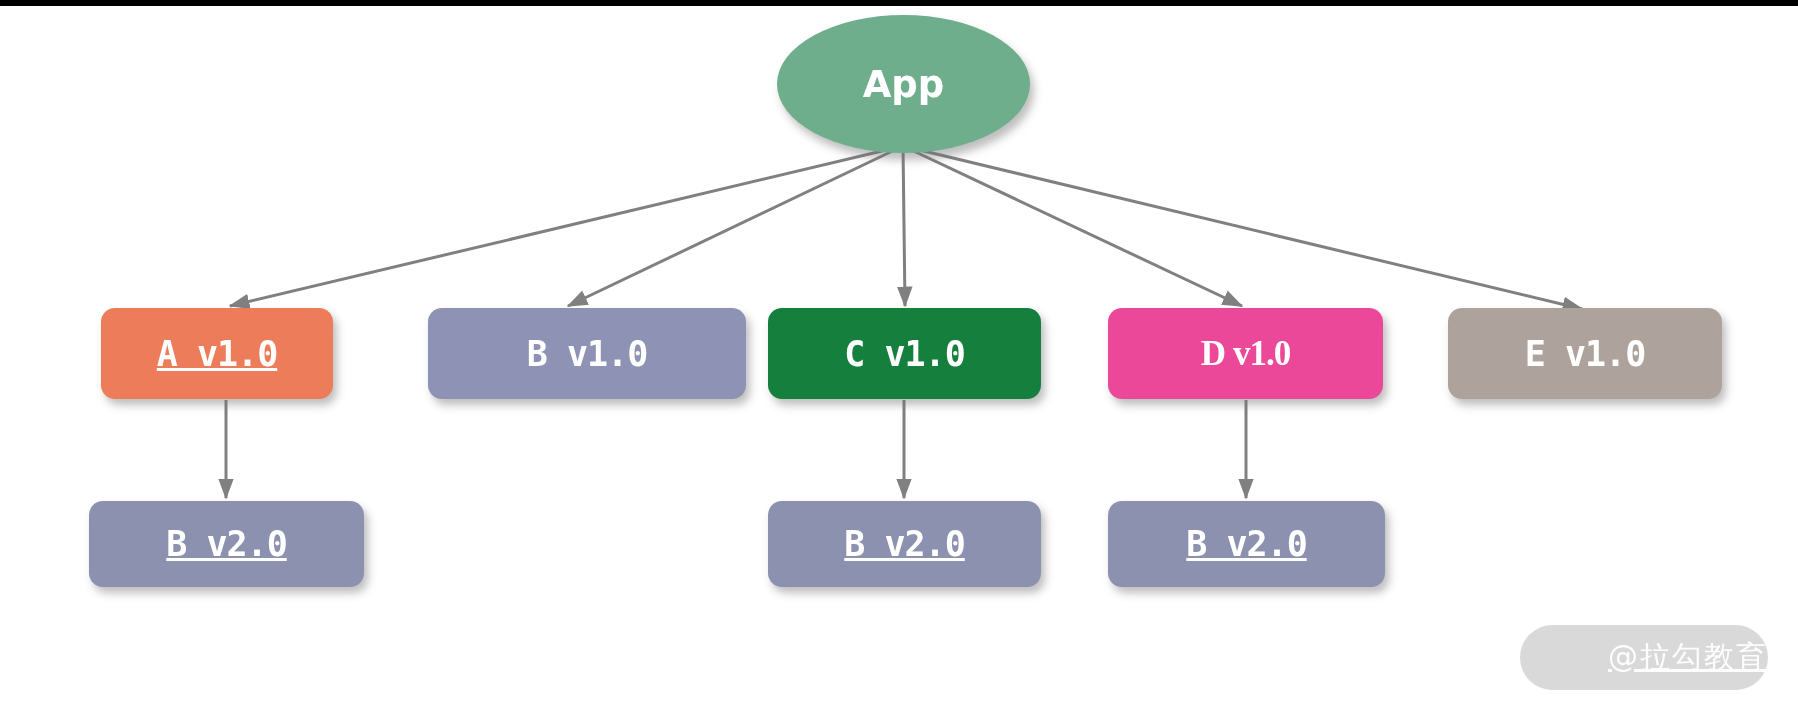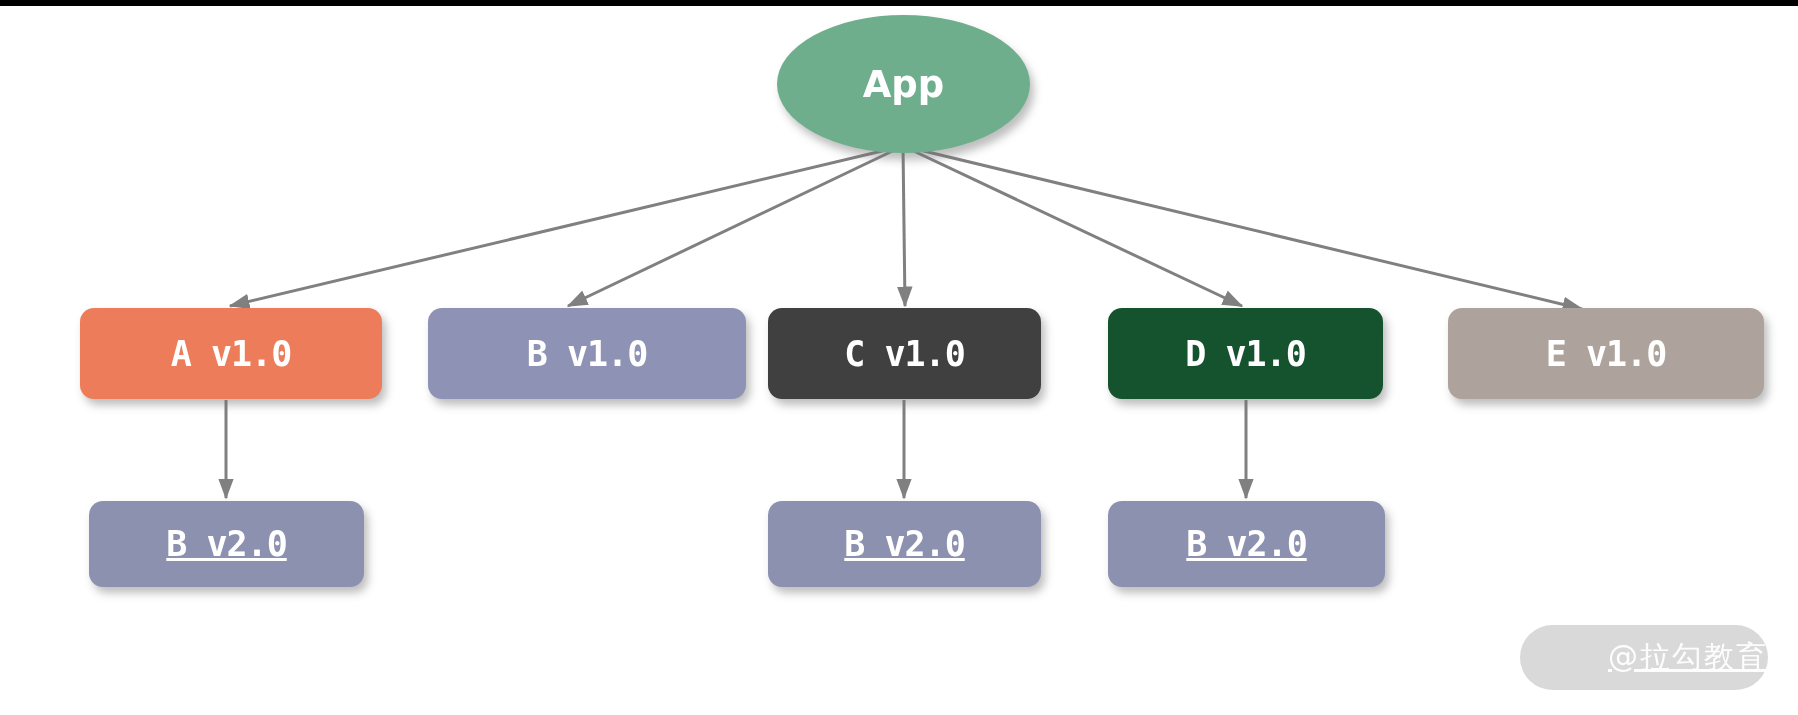--- a/index.html
+++ b/index.html
@@ -49,25 +49,25 @@
     font-weight: bold;
     font-size: 35px;
     letter-spacing: -1px;
     border-radius: 14px;
     box-shadow: 4px 6px 8px rgba(110,110,110,0.45);
   }
 
   .row1 { top: 308px; height: 91px; }
   .row2 { top: 501px; height: 86px; text-decoration: underline; }
 
-  .n-a1 { left: 80px;   width: 302px; }
+  .n-a1 { left: 101px;   width: 232px; text-decoration: underline; }
   .n-b1 { left: 428px;  width: 318px; }
   .n-c1 { left: 768px;  width: 273px; }
   .n-d1 { left: 1108px; width: 275px; }
-  .n-e1 { left: 1448px; width: 316px; }
+  .n-e1 { left: 1448px; width: 274px; }
 
   .n-a2 { left: 89px;   width: 275px; }
   .n-c2 { left: 768px;  width: 273px; }
   .n-d2 { left: 1108px; width: 277px; }
 
   .watermark {
     position: absolute;
     left: 1520px; top: 625px;
     width: 248px; height: 65px;
     border-radius: 33px;
@@ -104,24 +104,24 @@
   <div class="ellipse" style="background-color: rgb(111, 174, 141);">
     <span>App</span>
   </div>
 
   <div class="node row1 n-a1" style="background-color: rgb(237, 124, 90);">
     <span>A v1.0</span>
   </div>
   <div class="node row1 n-b1" style="background-color: rgb(142, 146, 180);">
     <span>B v1.0</span>
   </div>
-  <div class="node row1 n-c1" style="background-color: #404040;">
+  <div class="node row1 n-c1" style="background-color: #15803d;">
     <span>C v1.0</span>
   </div>
-  <div class="node row1 n-d1" style="background-color: #14532d;">
+  <div class="node row1 n-d1" style="background-color: #ec4899; font-family: Liberation Serif, serif;">
     <span>D v1.0</span>
   </div>
   <div class="node row1 n-e1" style="background-color: rgb(173, 163, 156);">
     <span>E v1.0</span>
   </div>
 
   <div class="node row2 n-a2" style="background-color: rgb(140, 145, 176);">
     <span>B v2.0</span>
   </div>
   <div class="node row2 n-c2" style="background-color: rgb(140, 145, 176);">

